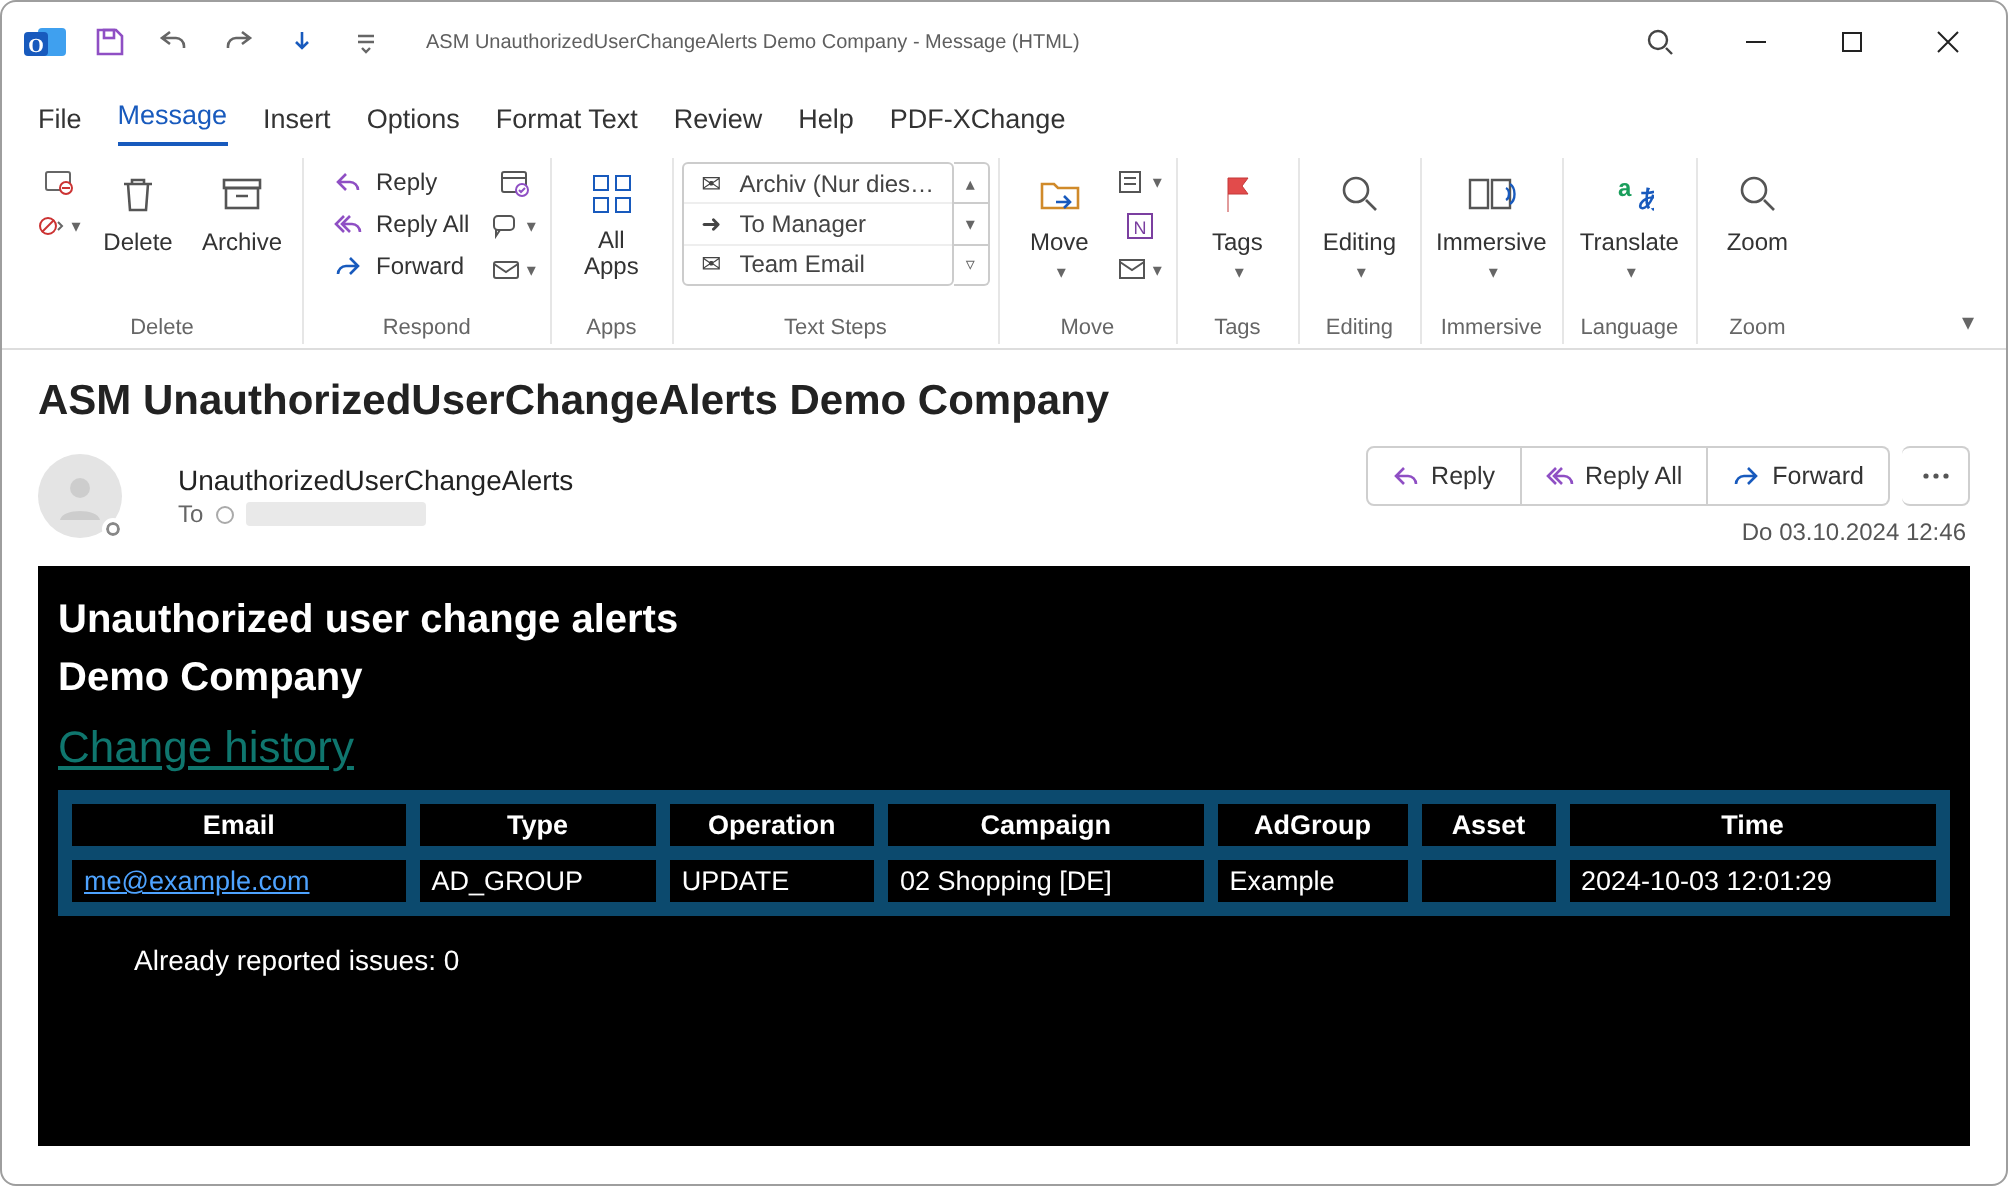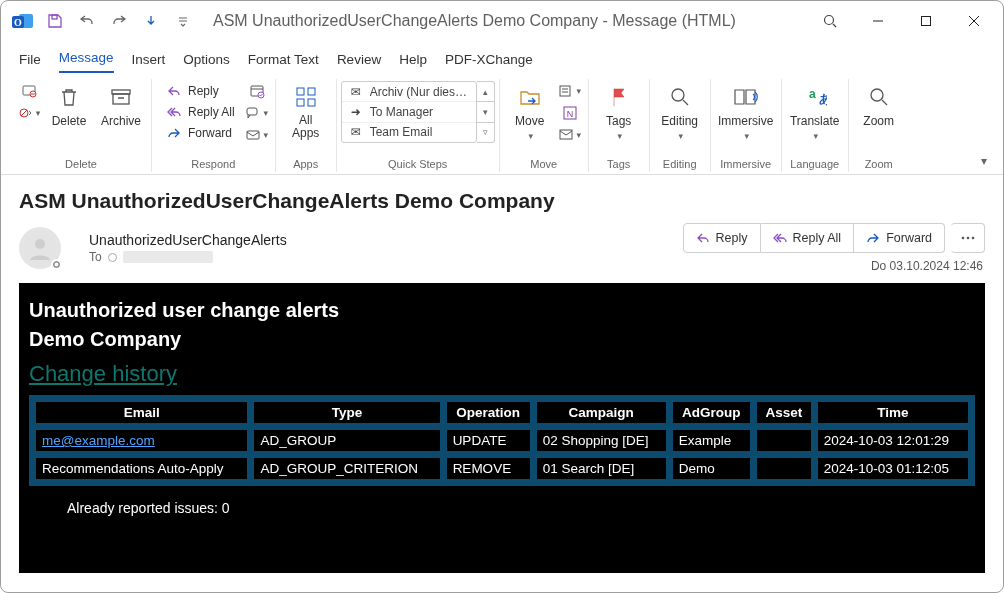--- a/index.html
+++ b/index.html
@@ -1,21 +1,21 @@
 <!DOCTYPE html>
 <html><head>
 <meta charset="utf-8">
 <style>
 * { box-sizing: border-box; margin: 0; padding: 0; }
 body { font-family: "Segoe UI", Arial, sans-serif; font-size: 12px; background: #f0f0f0; width: 1004px; height: 593px; overflow: hidden; border: 1px solid #9e9e9e; border-radius: 8px; background:#fff;}
 .titlebar { height: 40px; display: flex; align-items: center; padding: 0 6px; }
 .titlebar .app-icon { width: 24px; height: 24px; margin: 0 4px; }
 .qat { display:flex; align-items:center; gap:4px; margin-left:2px;}
 .qat-btn { width:28px; height:28px; display:flex; align-items:center; justify-content:center; border-radius:4px;}
-.title-text { margin-left: 16px; color:#5f5f5f; font-size:16px;}
+.title-text { margin-left: 16px; color:#5f5f5f; font-size:10px;}
 .titlebar-right { margin-left:auto; display:flex; align-items:center; gap:2px;}
 .win-btn { width:46px; height:32px; display:flex; align-items:center; justify-content:center; color:#333;}
 .search-btn { width:46px; height:32px; display:flex; align-items:center; justify-content:center;}
 
 .tabs { display:flex; gap:18px; padding: 4px 18px 0 18px; height:32px; align-items:flex-end; border-bottom:0; }
 .tab { font-size:13.5px; color:#333; padding-bottom:6px; cursor:pointer; }
 .tab.active { color:#185abd; border-bottom:2.5px solid #185abd; font-weight:400;}
 .tab:first-child { }
 
 .ribbon { display:flex; background:#fff; border-bottom:1px solid #ddd; padding: 6px 6px 2px 10px; height:102px; position:relative;}
@@ -280,21 +280,21 @@
             <span class="mini-ic">✉</span>
             <span>Team Email</span>
           </div>
       </div>
       <div class="qs-nav">
         <div>▴</div>
         <div>▾</div>
         <div>▿</div>
       </div>
     </div>
-    <div class="group-label">Quick Steps</div>
+    <div class="group-label">Text Steps</div>
   </div>
 
   <div class="group">
     <div class="group-row">
       <div class="big-btn">
         <span class="ic">
             <svg width="24" height="24" viewBox="0 0 24 24">
               <path d="M3 7h6l2 2h10v10H3z" fill="none" stroke="#d08a2a" stroke-width="1.3"></path>
               <path d="M14 13l3 3-3 3M17 16h-7" fill="none" stroke="#185abd" stroke-width="1.3"></path>
             </svg>
@@ -478,26 +478,17 @@
       <tbody id="alert-rows">
           <tr>
             <td><a>me@example.com</a></td>
             <td>AD_GROUP</td>
             <td>UPDATE</td>
             <td>02 Shopping [DE]</td>
             <td>Example</td>
             <td></td>
             <td>2024-10-03 12:01:29</td>
           </tr>
-          <tr>
-            <td>Recommendations Auto-Apply</td>
-            <td>AD_GROUP_CRITERION</td>
-            <td>REMOVE</td>
-            <td>01 Search [DE]</td>
-            <td>Demo</td>
-            <td></td>
-            <td>2024-10-03 01:12:05</td>
-          </tr>
         </tbody>
     </table>
     <div class="footer-note">Already reported issues: 0</div>
   </div>
 </div>
 
 </body></html>

